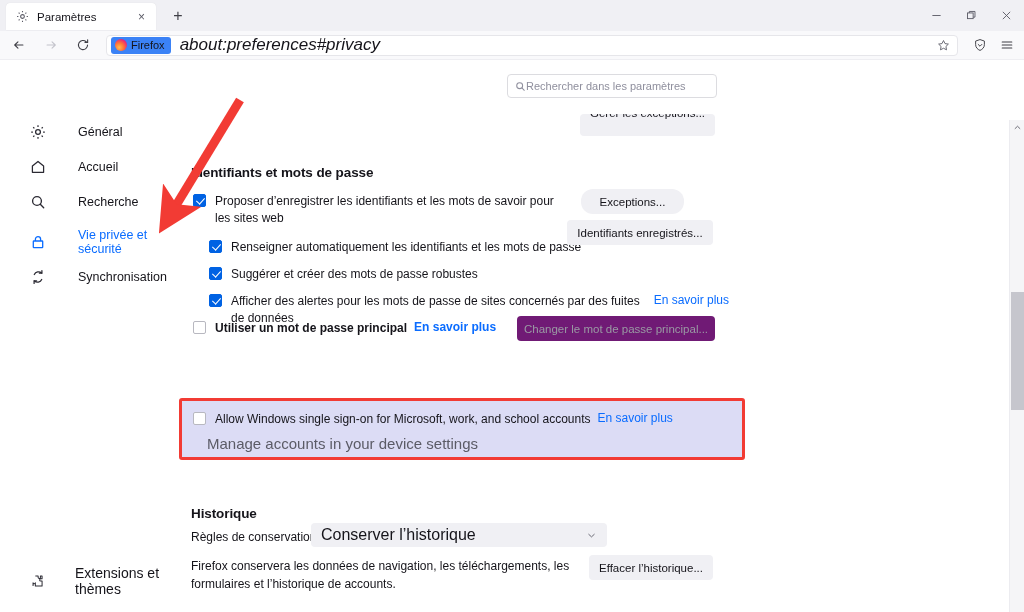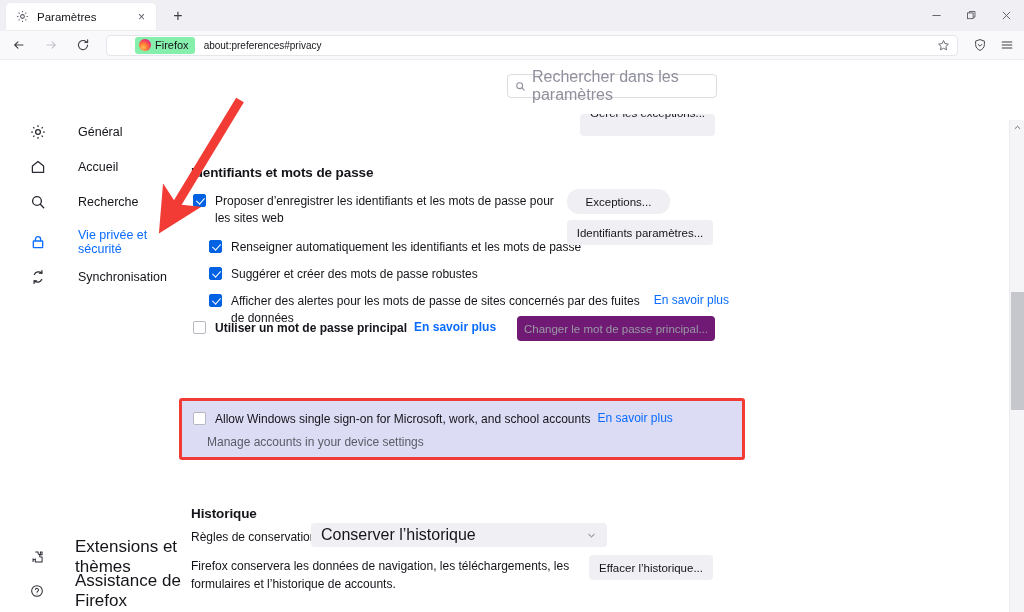--- a/index.html
+++ b/index.html
@@ -110,38 +110,38 @@
     border: 1px solid #e6e6ea;
     border-radius: 4px;
     display: flex;
     align-items: center;
     padding: 0 4px;
   }
   .ident-chip {
     display: flex;
     align-items: center;
     gap: 4px;
-    background: #86efac;
+    background: #3b82f6;
     border-radius: 3px;
     padding: 1px 6px 1px 4px;
     height: 17px;
-    margin-left: 24px;
   }
   .fox-logo {
     width: 12px; height: 12px;
     border-radius: 50%;
     background: radial-gradient(circle at 35% 70%, #ffbd4f 0%, #ff7139 40%, #e31587 80%, #9059ff 100%);
     flex: 0 0 12px;
   }
   .ident-label { font-size: 11px; color: #15141a; }
   .url-text {
-    font-size: 10px;
+    font-size: 17px;
     color: #15141a;
     margin-left: 9px;
     white-space: nowrap;
+    font-style: italic;
   }
   .star-icon {
     margin-left: auto;
     color: #5b5b66;
     display: flex; align-items: center;
     padding-right: 3px;
   }
   .tb-right { display: flex; align-items: center; padding-right: 4px; }
   .tbbtn {
     width: 27px; height: 25px;
@@ -180,21 +180,21 @@
     flex: 0 0 18px;
     display: flex; align-items: center; justify-content: center;
     color: #2b2a33;
     margin-right: 11px;
   }
   .nav-item.active { color: #0a6cff; margin-top: 12px; }
   .nav-item.active .ico { color: #0a6cff; }
 
   .nav-top { position: absolute; left: 0; top: 58px; width: 185px; }
   .nav-bottom { position: absolute; left: 0; top: 483px; width: 185px; }
-  .nav-bottom .nav-item { font-size: 17px; margin-bottom: 6px; }
+  .nav-bottom .nav-item { font-size: 14px; margin-bottom: 6px; margin-top: 24px; }
   .nav-bottom .nav-item .ico { width: 15px; flex: 0 0 15px; margin-right: 11px; }
 
   
   .main {
     position: absolute;
     left: 185px; top: 0;
     width: 820px; height: 552px;
   }
 
   .search-wrap {
@@ -206,23 +206,22 @@
     width: 210px; height: 24px;
     border: 1px solid #dcdce0;
     border-radius: 4px;
     background: #ffffff;
     display: flex;
     align-items: center;
     padding: 0 7px;
   }
   .search-box .sico { color: #8f8f9d; display: flex; align-items: center; }
   .search-box .stxt {
-    font-size: 16px;
+    font-size: 11px;
     color: #8f8f9d;
-    margin-left: 6px;
   }
 
   .content {
     position: absolute;
     left: 0; top: 45px;
     width: 820px; height: 507px;
   }
 
   .cut-button {
     position: absolute;
@@ -519,63 +518,63 @@
       <div class="content">
 
         <div class="cut-button">
           <span>Gérer les exceptions...</span>
         </div>
 
         <div class="sect-title" style="position:absolute; left:6px; top:60px;">Identifiants et mots de passe</div>
 
         <div class="row" style="position:absolute; left:8px; top:88px; width:365px;">
           <span class="cb on"></span>
-          <span class="lbl">Proposer d’enregistrer les identifiants et les mots de passe pour les sites web</span>
+          <span class="lbl">Proposer d’enregistrer les identifiants et les mots de savoir pour les sites web</span>
         </div>
 
         <div class="row" style="position:absolute; left:24px; top:134px; width:400px;">
           <span class="cb on"></span>
           <span class="lbl">Renseigner automatiquement les identifiants et les mots de passe</span>
         </div>
 
         <div class="row" style="position:absolute; left:24px; top:161px; width:400px;">
           <span class="cb on"></span>
           <span class="lbl">Suggérer et créer des mots de passe robustes</span>
         </div>
 
         <div class="row" style="position:absolute; left:24px; top:188px; width:520px;">
           <span class="cb on"></span>
           <span class="lbl">Afficher des alertes pour les mots de passe de sites concernés par des fuites de données</span>
           <span class="link">En savoir plus</span>
         </div>
 
-        <div class="btn" style="position:absolute; left:382px; top:84px; width:103px;border-radius:12px;">
+        <div class="btn" style="position:absolute; left:396px; top:84px; width:103px;border-radius:12px;">
           <span>Exceptions...</span>
         </div>
         <div class="btn" style="position:absolute; left:382px; top:115px; width:146px;">
-          <span>Identifiants paramètres...</span>
+          <span>Identifiants enregistrés...</span>
         </div>
 
         <div class="row" style="position:absolute; left:8px; top:215px; width:360px;font-weight:bold;">
           <span class="cb off"></span>
           <span class="lbl">Utiliser un mot de passe principal</span>
           <span class="link">En savoir plus</span>
         </div>
         <div class="btn disabled" style="position:absolute; left:332px; top:211px; width:198px;">
           <span>Changer le mot de passe principal...</span>
         </div>
 
         <div class="hl-box"></div>
 
         <div class="row" style="position:absolute; left:8px; top:306px; width:520px;">
           <span class="cb off"></span>
           <span class="lbl">Allow Windows single sign-on for Microsoft, work, and school accounts</span>
           <span class="link">En savoir plus</span>
         </div>
-        <div style="position:absolute; left:22px; top:330px; font-size:12px; color:#5b5b66;">Manage accounts in your device settings</div>
+        <div style="position:absolute; left:22px; top:330px; font-size:15px; color:#5b5b66;">Manage accounts in your device settings</div>
 
         <div class="sect-title" style="position:absolute; left:6px; top:401px;">Historique</div>
 
         <div style="position:absolute; left:6px; top:425px; font-size:12px; color:#15141a;">Règles de conservation</div>
 
         <div style="position:absolute; left:126px; top:418px; width:296px; height:24px; background:#f0f0f4; border-radius:4px; display:flex; align-items:center; padding:0 10px;">
           <span style="font-size:16px; color:#15141a;">Conserver l’historique</span>
           <span style="margin-left:auto; color:#5b5b66; display:flex;">
             <svg width="11" height="11" viewBox="0 0 16 16" fill="none" stroke="currentColor" stroke-width="1.3" stroke-linecap="round" stroke-linejoin="round">
               <path d="M4 6.3L8 10l4-3.7"></path>

